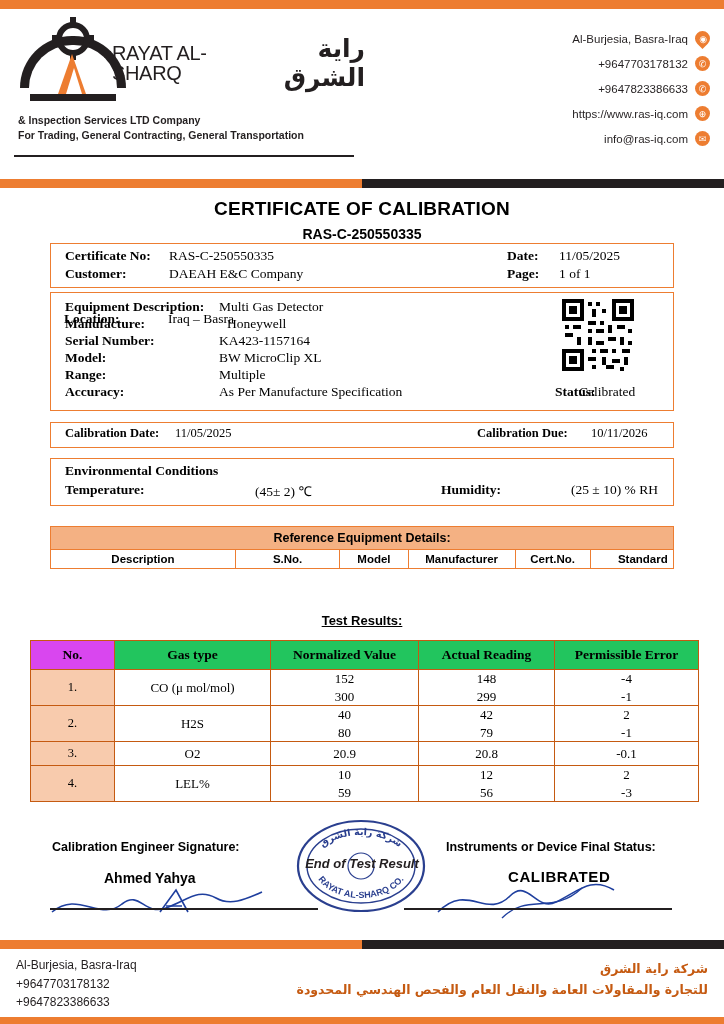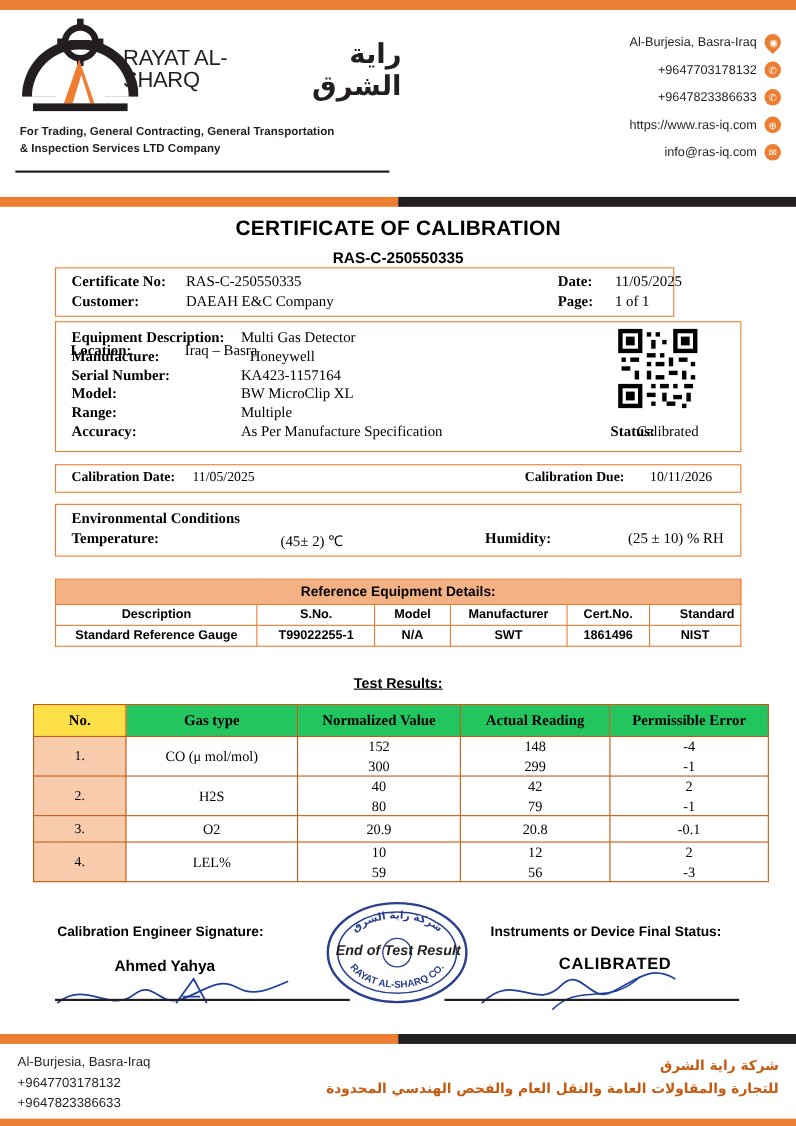--- a/index.html
+++ b/index.html
@@ -108,21 +108,21 @@
   }
   .subtitle {
     position:absolute; top:226px; left:0; width:724px; text-align:center;
     font-family:"Liberation Sans", sans-serif;
     font-weight:bold; font-size:14px; color:#000;
   }
 
   
   .box { position:absolute; border:1.5px solid #ED7D31; }
 
-  .b-cert { top:243px; left:50px; width:563px; height:45px; }
+  .b-cert { top:243px; left:50px; width:624px; height:45px; }
   .b-info { top:292px; left:50px; width:624px; height:119px; }
   .b-caldate { top:422px; left:50px; width:624px; height:26px; }
   .b-env { top:458px; left:50px; width:624px; height:48px; }
 
   .fld { position:absolute; font-size:13.5px; }
   .lbl { font-family:"Liberation Serif", serif; font-weight:bold; }
   .val { font-family:"Liberation Serif", serif; }
 
   
   .ref-wrap { position:absolute; top:526px; left:50px; width:624px; }
@@ -142,21 +142,21 @@
   }
 
   
   .res-wrap { position:absolute; top:640px; left:30px; width:664px; }
   table.res { border-collapse:collapse; width:664px; table-layout:fixed; }
   table.res th {
     border:1.3px solid #C55A11; background:#22c55e;
     font-family:"Liberation Serif", serif; font-size:13.5px; font-weight:bold;
     padding:6px 2px; text-align:center;
   }
-  table.res th.no { background:#fde047; }
+  table.res th.no { background:#d946ef; }
   table.res td {
     border:1.3px solid #C55A11;
     font-family:"Liberation Serif", serif; font-size:13px; text-align:center;
     padding:0; height:34px; vertical-align:middle;
   }
   table.res td.nocell { background:#F8CBAD; font-size:12.5px; }
   .two-line { line-height:1.35; }
 
   
   .sig-left-label {
@@ -236,22 +236,22 @@
           <div class="rig-in"></div>
           <div class="base"></div>
         </div>
         <div style="display:flex; align-items:center;">
           <div class="logo-text">RAYAT AL-SHARQ</div>
           <div class="logo-ar">راية الشرق</div>
         </div>
       </div>
       <div class="logo-underline"></div>
       <div class="logo-sub">
+        <div>&amp; Inspection Services LTD Company</div>
         <div>For Trading, General Contracting, General Transportation</div>
-        <div>&amp; Inspection Services LTD Company</div>
       </div>
     </div>
 
     <div class="contact-block">
       <div class="contact-row">
         <span>Al-Burjesia, Basra-Iraq</span>
         <span class="ci loc">
             <span>◉</span>
           </span>
       </div>
@@ -384,28 +384,20 @@
             <td class="hdr-title" colspan="6">Reference Equipment Details:</td>
           </tr>
       <tr>
         <th style="width:198px;">Description</th>
         <th style="width:112px;">S.No.</th>
         <th style="width:72px;">Model</th>
         <th style="width:110px;">Manufacturer</th>
         <th style="width:78px;">Cert.No.</th>
         <th style="width:84px;padding-left:24px;">Standard</th>
       </tr>
-      <tr class="cols">
-        <td>Standard Reference Gauge</td>
-        <td>T99022255-1</td>
-        <td>N/A</td>
-        <td>SWT</td>
-        <td>1861496</td>
-        <td>NIST</td>
-      </tr>
     </tbody>
       </table>
   </div>
 
   <div class="test-res">Test Results:</div>
 
   <div class="res-wrap">
     <table class="res">
       <tbody>
           <tr>

